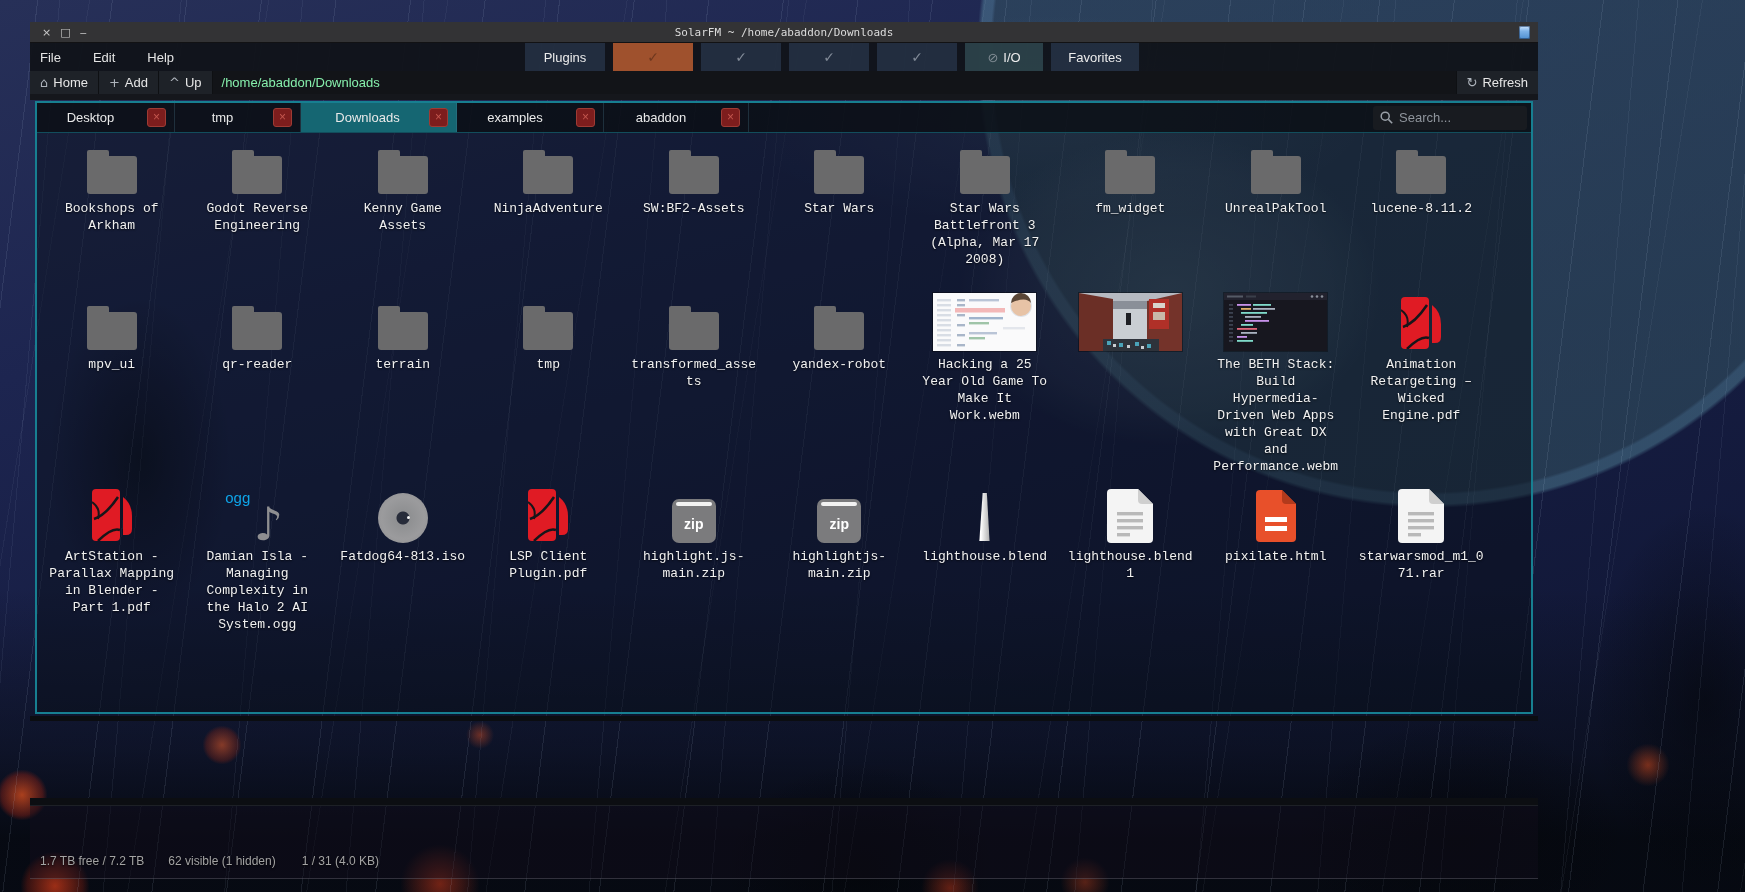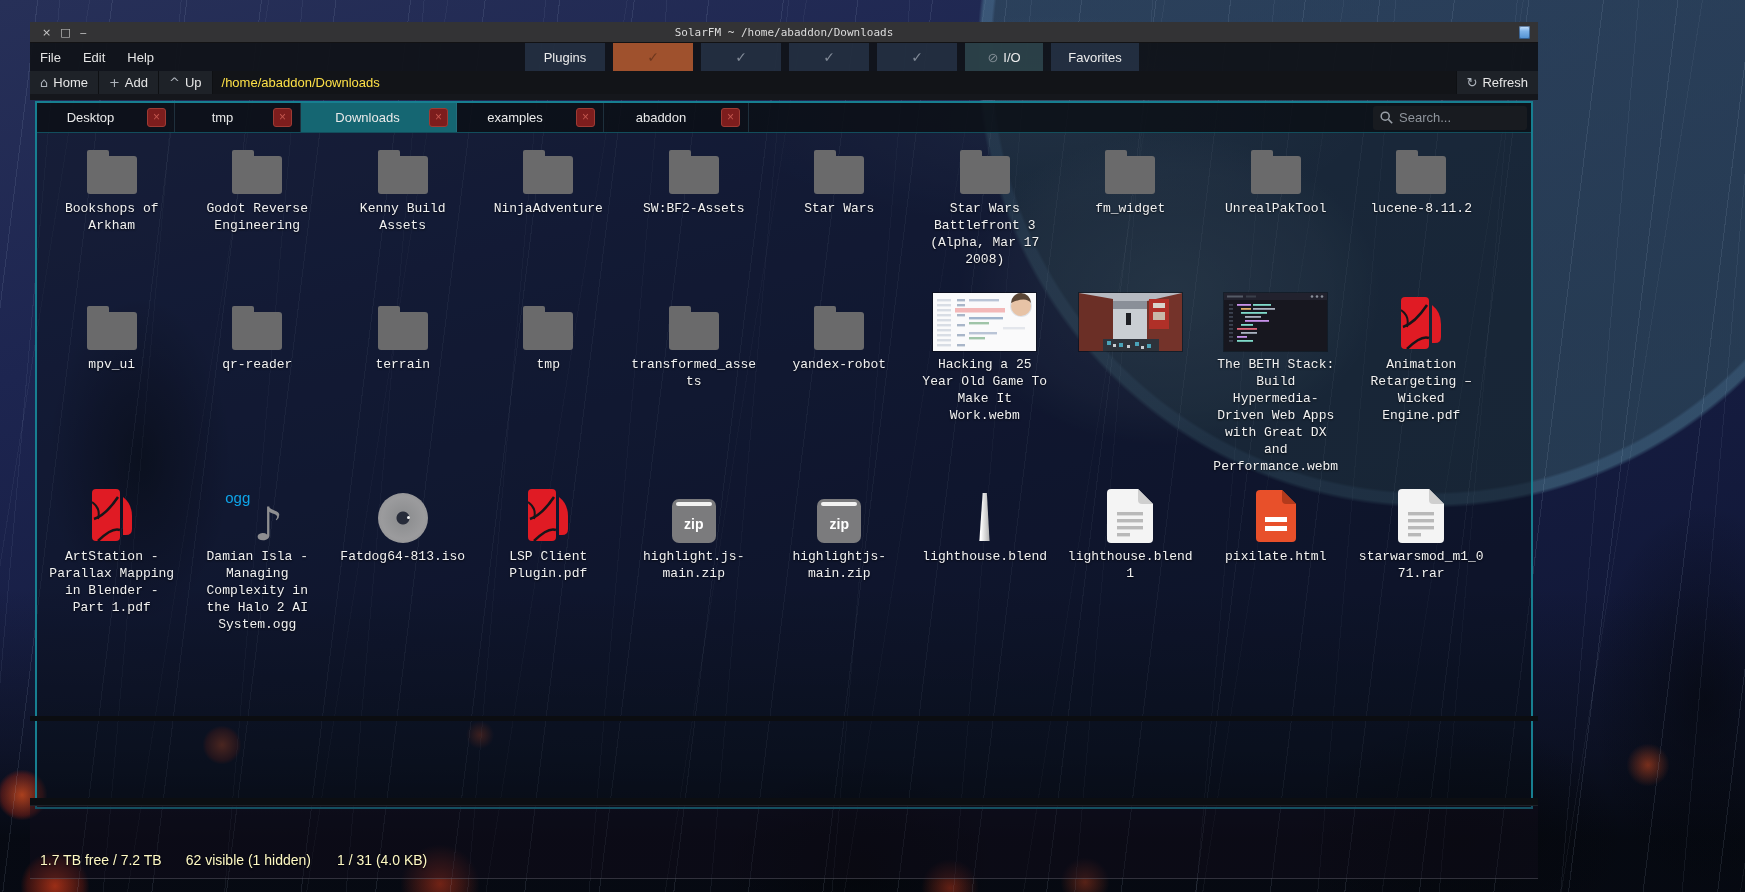--- a/index.html
+++ b/index.html
@@ -45,44 +45,44 @@
   .titlebar { position:absolute; left:0; top:0; width:100%; height:21px; background:#333335;
     border-bottom:1px solid #121214; display:flex; align-items:center; }
   .win-controls { display:flex; gap:9px; margin-left:12px; }
   .win-controls span { font-family:"DejaVu Sans",sans-serif; font-size:11px; line-height:11px; color:#c9c9c9; cursor:default; }
   .title-text { position:absolute; left:0; right:0; text-align:center; font-family:"DejaVu Sans Mono",monospace;
     font-size:11px; color:#dcdcdc; }
   .tray-icon { position:absolute; right:8px; top:4px; width:11px; height:13px; border-radius:2px;
     background:linear-gradient(180deg,#cfe6ff 0%,#7db2e8 40%,#4f8fd0 100%); box-shadow:inset 0 0 0 1px rgba(30,60,100,.6); }
 
   .menubar { position:absolute; left:0; top:21px; width:100%; height:28px; background:rgba(17,20,26,.96); }
-  .menu-left { position:absolute; left:10px; top:0; height:100%; display:flex; align-items:center; gap:22px; }
+  .menu-left { position:absolute; left:10px; top:0; height:100%; display:flex; align-items:center; gap:32px; }
   .menu-item { font-size:13px; color:#e4e4e4; cursor:default; }
   .menu-buttons { position:absolute; left:495px; top:0; height:100%; display:flex; gap:8px; }
   .mbtn { height:100%; width:80px; display:flex; align-items:center; justify-content:center; gap:5px;
     background:rgba(62,88,120,.38); color:#ececec; font-size:13px; }
   .mbtn.orange { background:rgba(168,84,46,.95); }
   .mbtn.teal { background:rgba(74,116,124,.45); width:78px; }
   .mbtn.fav { width:88px; }
   .glyph { font-family:"DejaVu Sans",sans-serif; }
   .check { color:rgba(180,188,198,.65); font-size:14px; }
   .mbtn.orange .check { color:rgba(70,35,18,.55); }
   .io-slash { color:#98a0a8; font-size:13px; opacity:.8; }
 
   .toolbar { position:absolute; left:0; top:49px; width:100%; height:29px; background:#15171c;
     display:flex; align-items:flex-start; }
   .tbtn { height:23px; display:flex; align-items:center; gap:5px; padding:0 10px; background:#1e2228;
     border-right:1px solid #0e1013; color:#e6e6e6; font-size:13px; }
   .tbtn .glyph { color:#aeb4bc; font-size:13px; }
-  .path-field { flex:1; height:23px; background:#121418; color:#fde047; font-size:13px;
+  .path-field { flex:1; height:23px; background:#121418; color:#86efac; font-size:13px;
     display:flex; align-items:center; padding-left:9px; }
   .tbtn.refresh { border-right:none; border-left:1px solid #0e1013; background:#1e2228; }
 
   
-  .content { position:absolute; left:5px; top:79px; width:1498px; height:708px;
+  .content { position:absolute; left:5px; top:79px; width:1498px; height:613px;
     border:2px solid #177f91; background:rgba(8,14,24,.47); }
   .tabrow { position:relative; height:30px; background:rgba(11,15,21,.82);
     border-bottom:1px solid rgba(23,127,145,.55); display:flex; }
   .tab { position:relative; height:100%; display:flex; align-items:center; justify-content:center;
     padding-right:30px; border-right:1px solid rgba(80,130,150,.28); color:#e9e9e9; font-size:13px; }
   .tab:nth-child(1){ width:138px; } .tab:nth-child(2){ width:126px; } .tab:nth-child(3){ width:156px;padding-left:8px; }
   .tab:nth-child(4){ width:147px; } .tab:nth-child(5){ width:145px; }
   .tab.active { background:#156672; }
   .tab-close { position:absolute; right:8px; top:5px; width:19px; height:19px; border-radius:3px;
     background:#7d1d1d; border:1px solid #9e3b34; color:#c4574f; font-size:12px; line-height:16px; text-align:center; }
@@ -126,21 +126,21 @@
     clip-path:polygon(36% 0, 64% 0, 82% 100%, 14% 100%); margin-bottom:2px; }
 
   .thumb { box-shadow:0 0 0 1px rgba(0,0,0,.35); }
 
   .statusband { position:absolute; left:0; top:776px; width:100%; height:8px; background:#0c0e12;
     border-bottom:1px solid #1d2026; }
   .scrollstrip { position:absolute; left:0; top:694px; width:100%; height:5px; background:#0b0d11; }
   .statusbar { position:absolute; left:0; top:784px; width:100%; height:73px;
     background:rgba(18,14,28,.42); border-bottom:1px solid rgba(150,150,160,.28);
     display:flex; align-items:flex-end; padding:0 0 10px 10px; }
-  .statusbar span { font-size:14px; color:#fef9c3; text-shadow:0 1px 2px rgba(0,0,0,.8); }
+  .statusbar span { font-size:12px; color:#a3a3a3; text-shadow:0 1px 2px rgba(0,0,0,.8); }
   .statusbar .s1 { margin-right:24px; } .statusbar .s2 { margin-right:26px; }
 </style>
 </head>
 <body>
 
 <div class="wallpaper"></div>
 
 <div class="window">
 
   <div class="titlebar">
@@ -248,21 +248,21 @@
         <div class="cell">
           <div class="icon-box">
               <div class="folder-icon"></div>
             </div>
           <div class="flabel">Godot Reverse Engineering</div>
         </div>
         <div class="cell">
           <div class="icon-box">
               <div class="folder-icon"></div>
             </div>
-          <div class="flabel">Kenny Build Assets</div>
+          <div class="flabel">Kenny Game Assets</div>
         </div>
         <div class="cell">
           <div class="icon-box">
               <div class="folder-icon"></div>
             </div>
           <div class="flabel">NinjaAdventure</div>
         </div>
         <div class="cell">
           <div class="icon-box">
               <div class="folder-icon"></div>

